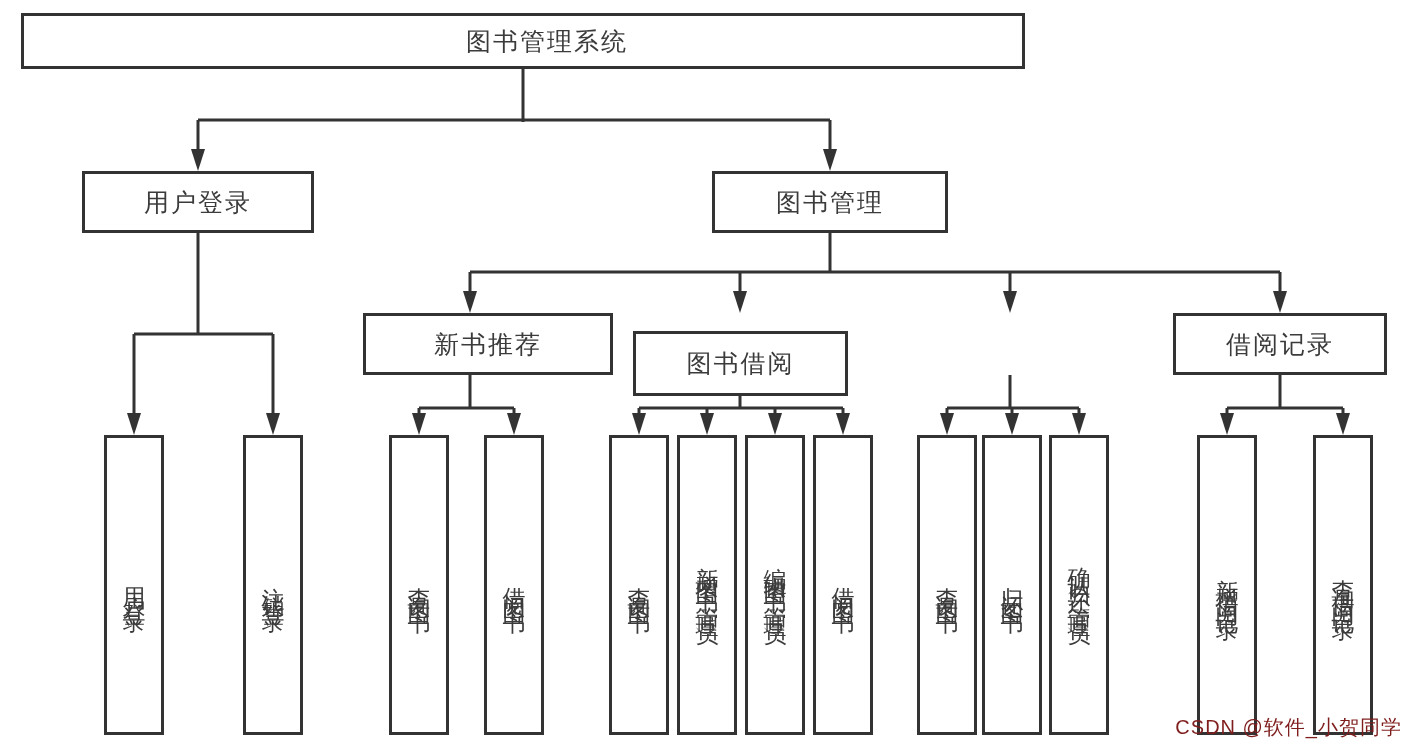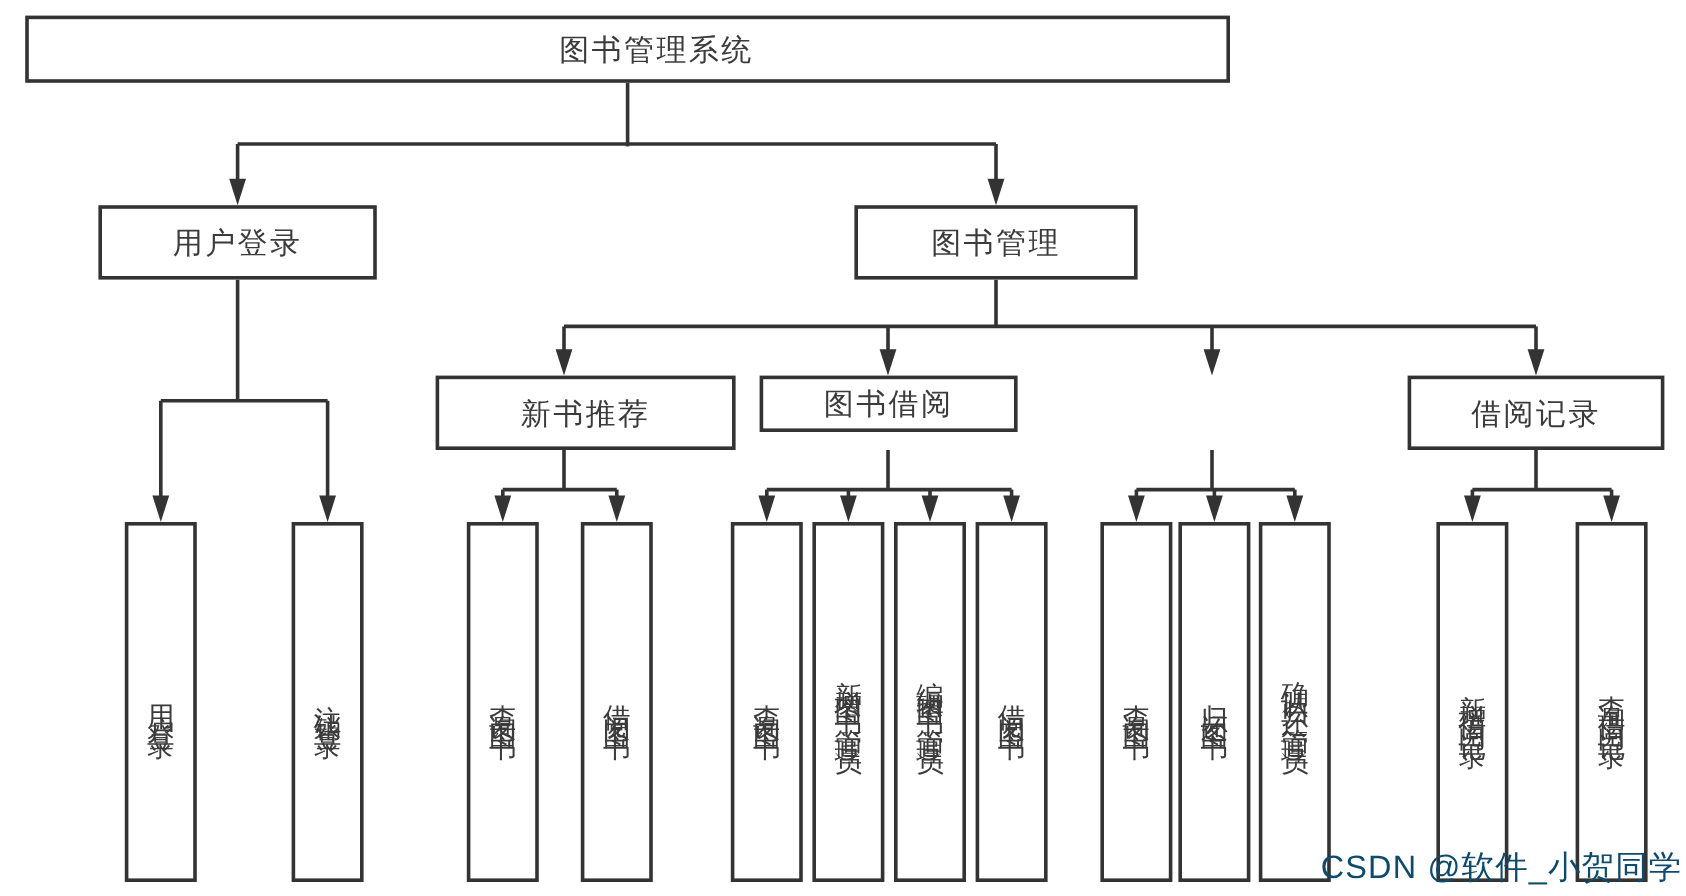--- a/index.html
+++ b/index.html
@@ -46,23 +46,23 @@
     font-size: 23px;
     writing-mode: vertical-rl;
     text-orientation: mixed;
     letter-spacing: 8px;
     line-height: 1;
   }
   .watermark {
     position: absolute;
     right: 3px;
     bottom: 6px;
-    font-size: 27px;
+    font-size: 20px;
     letter-spacing: 1px;
-    color: #0c4a6e;
+    color: #7f1d1d;
     z-index: 3;
     white-space: nowrap;
   }
 </style>
 </head>
 <body>
 
 <div class="canvas">
 
   <svg class="connector-svg" viewBox="0 0 1405 747" xmlns="http://www.w3.org/2000/svg">
@@ -133,21 +133,21 @@
       <polygon points="1336,413 1350,413 1343,435"></polygon>
     </g>
   </svg>
 
   <div class="node h" style="left:21px; top:13px; width:1004px; height:56px;padding-left:48px;">图书管理系统</div>
 
   <div class="node h" style="left:82px; top:171px; width:232px; height:62px;">用户登录</div>
   <div class="node h" style="left:712px; top:171px; width:236px; height:62px;">图书管理</div>
 
   <div class="node h" style="left:363px; top:313px; width:250px; height:62px;">新书推荐</div>
-  <div class="node h" style="left:633px; top:313px; width:215px; height:47px;">图书借阅</div>
+  <div class="node h" style="left:633px; top:331px; width:215px; height:65px;">图书借阅</div>
   <div class="node h" style="left:1173px; top:313px; width:214px; height:62px;">借阅记录</div>
 
   <div class="node v" style="left:104px;">用户登录</div>
   <div class="node v" style="left:243px;">注销登录</div>
 
   <div class="node v" style="left:389px;">查询图书</div>
   <div class="node v" style="left:484px;">借阅图书</div>
 
   <div class="node v" style="left:609px;">查询图书</div>
   <div class="node v" style="left:677px;">新增图书（管理员）</div>

